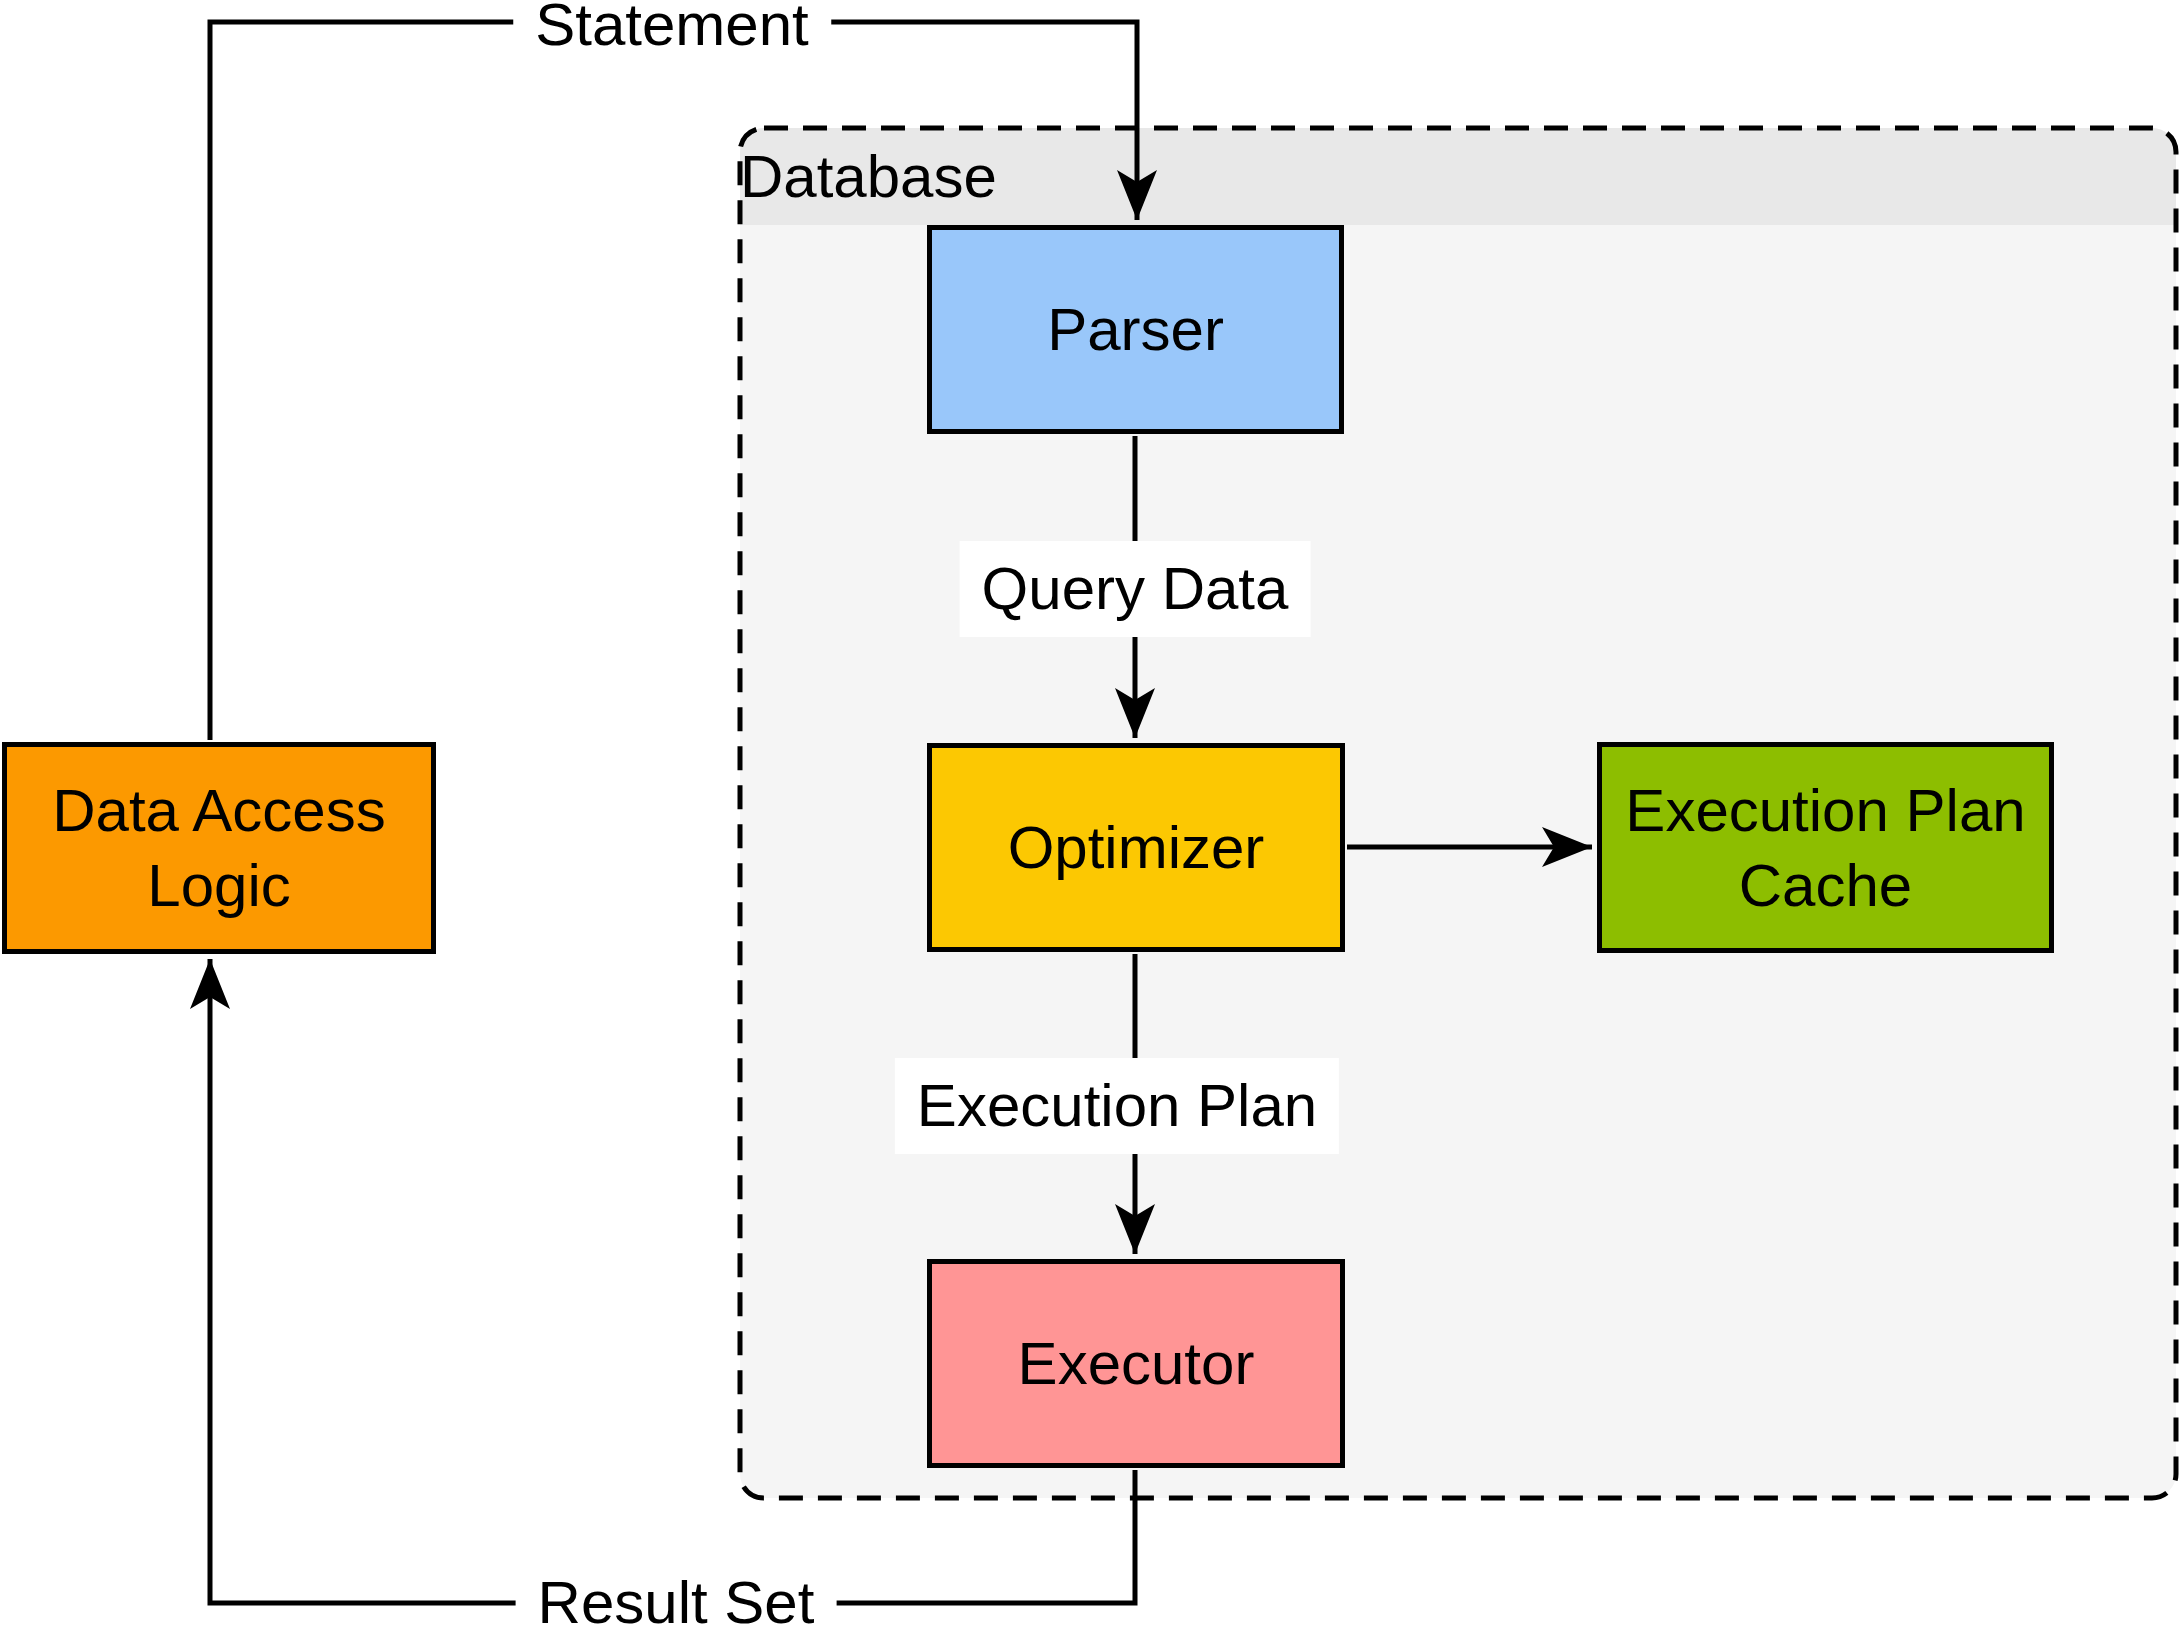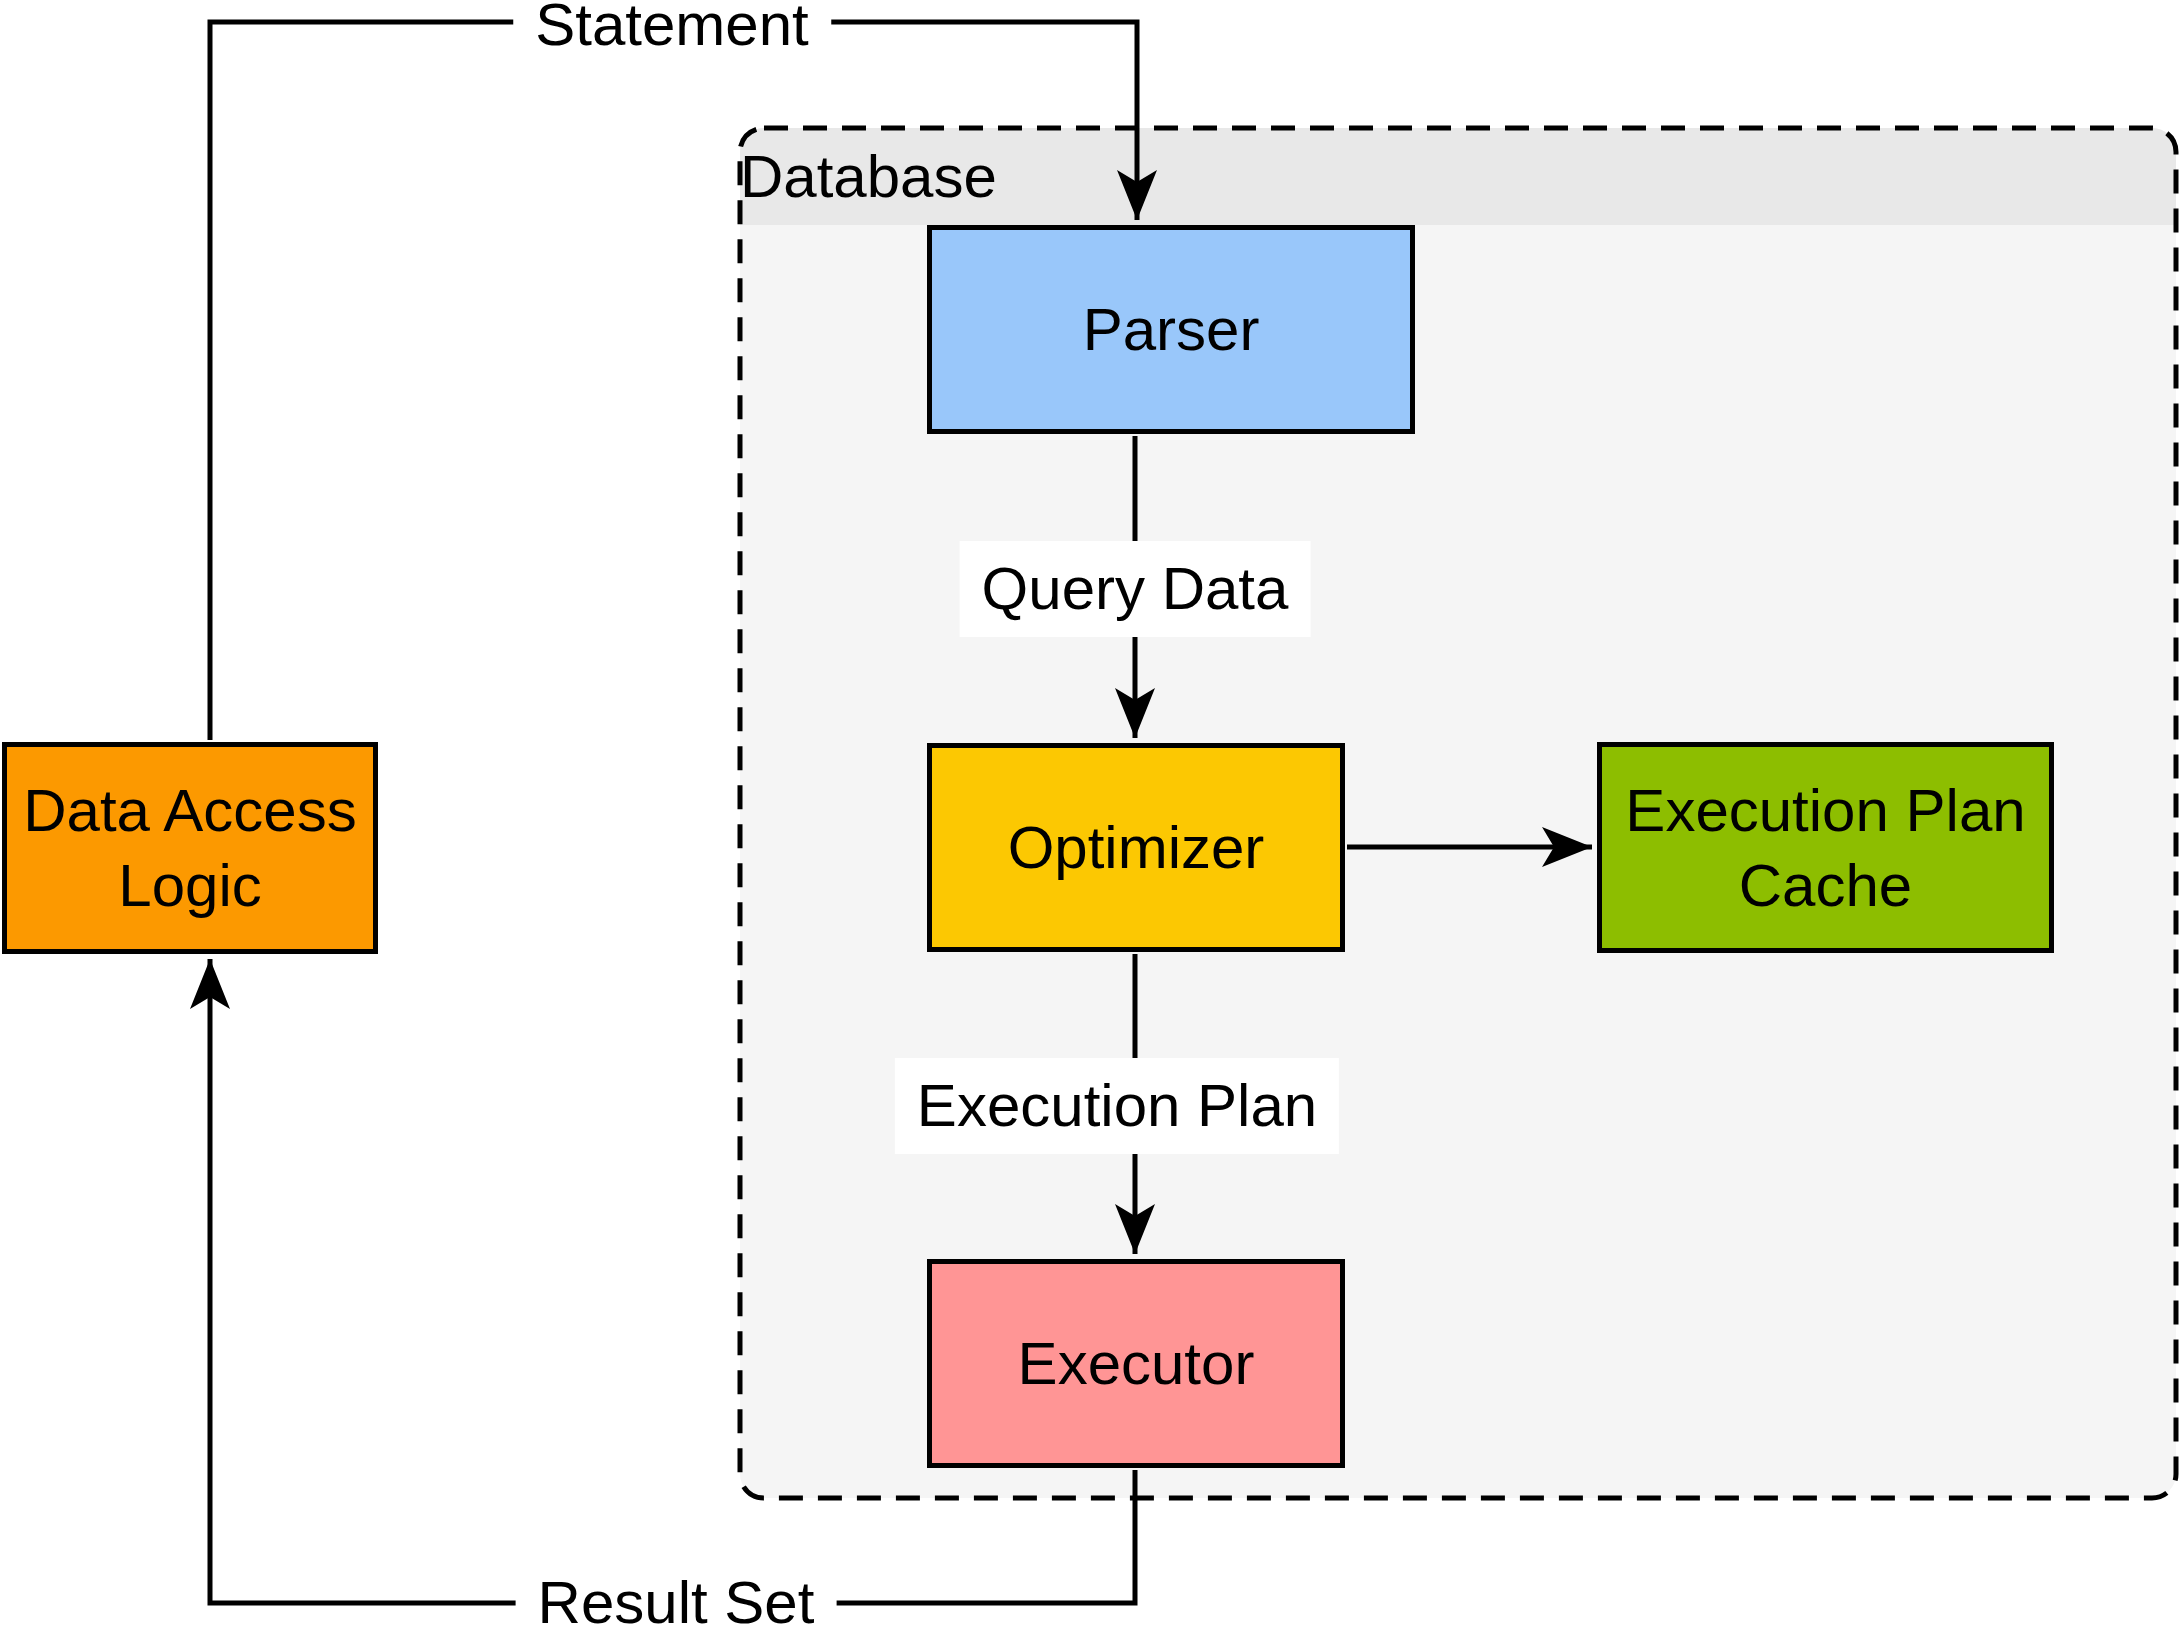--- a/index.html
+++ b/index.html
@@ -30,22 +30,22 @@
     border: 5px solid #000;
     display: flex;
     align-items: center;
     justify-content: center;
     text-align: center;
     font-size: 60px;
     line-height: 75px;
     color: #000;
     white-space: pre-line;
   }
-  #node-dal      { left: 2px;    top: 742px;  width: 376px; height: 212px; background: #FC9900; }
-  #node-parser   { left: 927px;  top: 225px;  width: 488px; height: 209px; background: #99C7FA; text-align: center; }
+  #node-dal      { left: 2px;    top: 742px;  width: 434px; height: 212px; background: #FC9900; }
+  #node-parser   { left: 927px;  top: 225px;  width: 417px; height: 209px; background: #99C7FA; text-align: center; }
   #node-optimizer{ left: 927px;  top: 743px;  width: 418px; height: 209px; background: #FCC802; }
   #node-cache    { left: 1597px; top: 742px;  width: 457px; height: 211px; background: #8DBE00; }
   #node-executor { left: 927px;  top: 1259px; width: 418px; height: 209px; background: #FF9595; }
 
   
   .edge-label {
     position: absolute;
     transform: translate(-50%, -50%);
     background: #ffffff;
     font-size: 60px;

